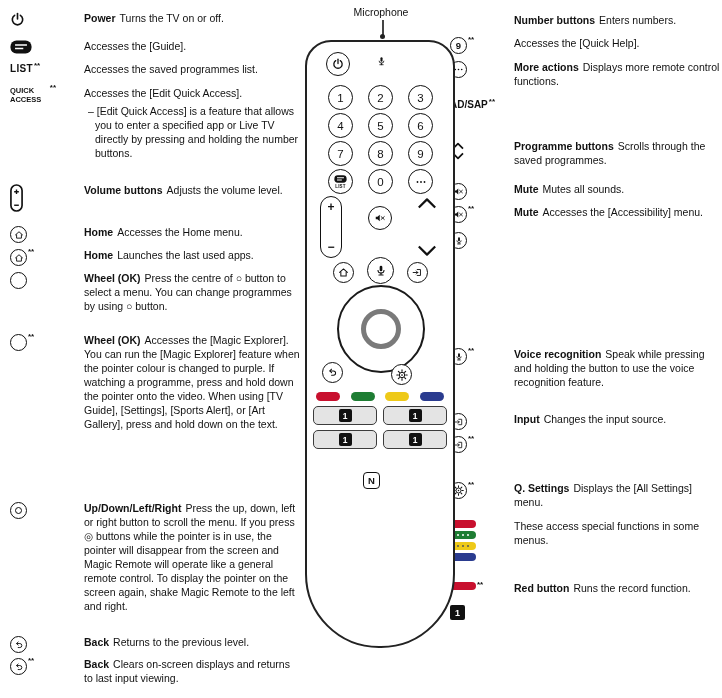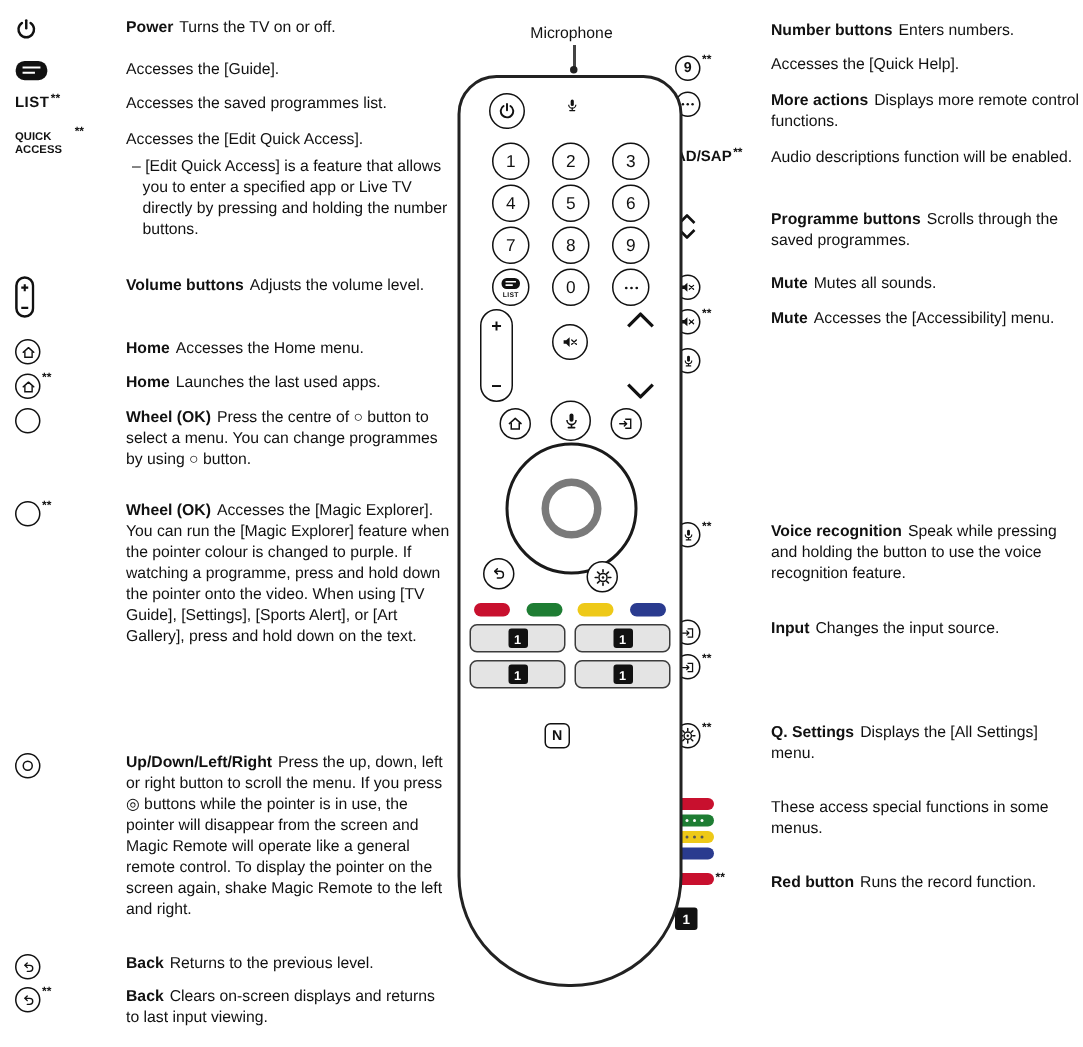--- a/index.html
+++ b/index.html
@@ -30,21 +30,21 @@
   .qa-lab { font-size:7.5px; width:42px; line-height:1.15; position:relative; display:inline-block; }
   .qa-lab sup.fm { position:absolute; top:-3px; right:-4px; }
   .adsap-lab { font-size:10px; }
   .pillstack { display:flex; flex-direction:column; gap:3px; }
   .cpill-ic { width:26px; height:8px; border-radius:4px; display:flex; align-items:center; justify-content:center; gap:2.5px; }
   .cpill-ic i { width:2.5px; height:2.5px; border-radius:50%; display:block; }
   .c-red{background:#c8102e} .c-green{background:#1e7d33} .c-yellow{background:#eec918} .c-blue{background:#2a3b8f}
   .sbadge-ic { width:15px; height:15px; background:#111; color:#fff; font-size:9px; font-weight:700; display:flex; align-items:center; justify-content:center; border-radius:2px; }
 
   
-  .remote { position:absolute; left:302px; top:16px; width:158px; height:652px; }
+  .remote { position:absolute; left:302px; top:6px; width:158px; height:652px; }
   .mic-label { position:absolute; top:0; left:0; width:100%; text-align:center; font-size:10.5px; }
   .mic-line { position:absolute; left:80px; top:14px; width:1.5px; height:15px; background:#444; }
   .mic-dot { position:absolute; left:78px; top:28px; width:5px; height:5px; border-radius:50%; background:#222; }
   .rbody { position:absolute; left:3px; top:34px; width:150px; height:608px; border:2px solid #222; border-radius:26px 26px 74px 74px; background:#fff; }
   .rbtn { position:absolute; border:1.6px solid #111; border-radius:50%; background:#fff; display:flex; align-items:center; justify-content:center; font-size:11.5px; color:#111; }
   .rocker { position:absolute; width:22px; height:62px; border:1.8px solid #111; border-radius:11px; display:flex; flex-direction:column; justify-content:space-between; align-items:center; padding:3px 0; font-size:12px; font-weight:700; background:#fff; }
   .progrk { position:absolute; width:26px; height:62px; display:flex; flex-direction:column; justify-content:space-between; align-items:center; }
   .wheel { position:absolute; width:88px; height:88px; border:2px solid #1a1a1a; border-radius:50%; display:flex; align-items:center; justify-content:center; background:#fff; }
   .okbtn { width:40px; height:40px; border:5px solid #7a7a7a; border-radius:50%; background:#fff; }
   .cpill { position:absolute; width:24px; height:9px; border-radius:4.5px; }
@@ -236,23 +236,20 @@
     <div class="tcell">
         <p class="t"><b>More actions</b><span>Displays more remote control functions.</span></p>
       </div>
   </div>
 
   <div class="entry rgt" style="top:99px">
     <div class="icell">
         <span class="txtic adsap-lab">AD/SAP</span>
         <sup class="fm">**</sup>
       </div>
-    <div class="tcell">
-        <p class="t"><b></b><span>Audio descriptions function will be enabled.</span></p>
-      </div>
   </div>
 
   <div class="entry rgt" style="top:183px">
     <div class="icell">
         <span class="cir">
           <svg width="11" height="11" viewBox="0 0 24 24">
             <path d="M3.5 9.6v4.8h3.4l4.6 4.1V5.5L6.9 9.6z" fill="#111"></path>
             <path d="M14.3 9.3l6.2 5.6M20.5 9.3l-6.2 5.6" stroke="#111" stroke-width="1.8" fill="none" stroke-linecap="round"></path>
           </svg>
         </span>
@@ -353,21 +350,21 @@
             <path d="M12 1.6v3.1M12 19.3v3.1M1.6 12h3.1M19.3 12h3.1M4.7 4.7l2.2 2.2M17.1 17.1l2.2 2.2M19.3 4.7l-2.2 2.2M6.9 17.1l-2.2 2.2" stroke="#111" stroke-width="2.2" stroke-linecap="round" fill="none"></path>
           </svg>
         </span>
         <sup class="fm">**</sup>
       </div>
     <div class="tcell">
         <p class="t"><b>Q. Settings</b><span>Displays the [All Settings] menu.</span></p>
       </div>
   </div>
 
-  <div class="entry rgt" style="top:532px">
+  <div class="entry rgt" style="top:520px">
     <div class="icell">
         <span class="pillstack">
       <span class="cpill-ic c-red"></span>
       <span class="cpill-ic c-green">
             <i style="background:#fff"></i>
             <i style="background:#fff"></i>
             <i style="background:#fff"></i>
           </span>
       <span class="cpill-ic c-yellow">
             <i style="background:#555"></i>

